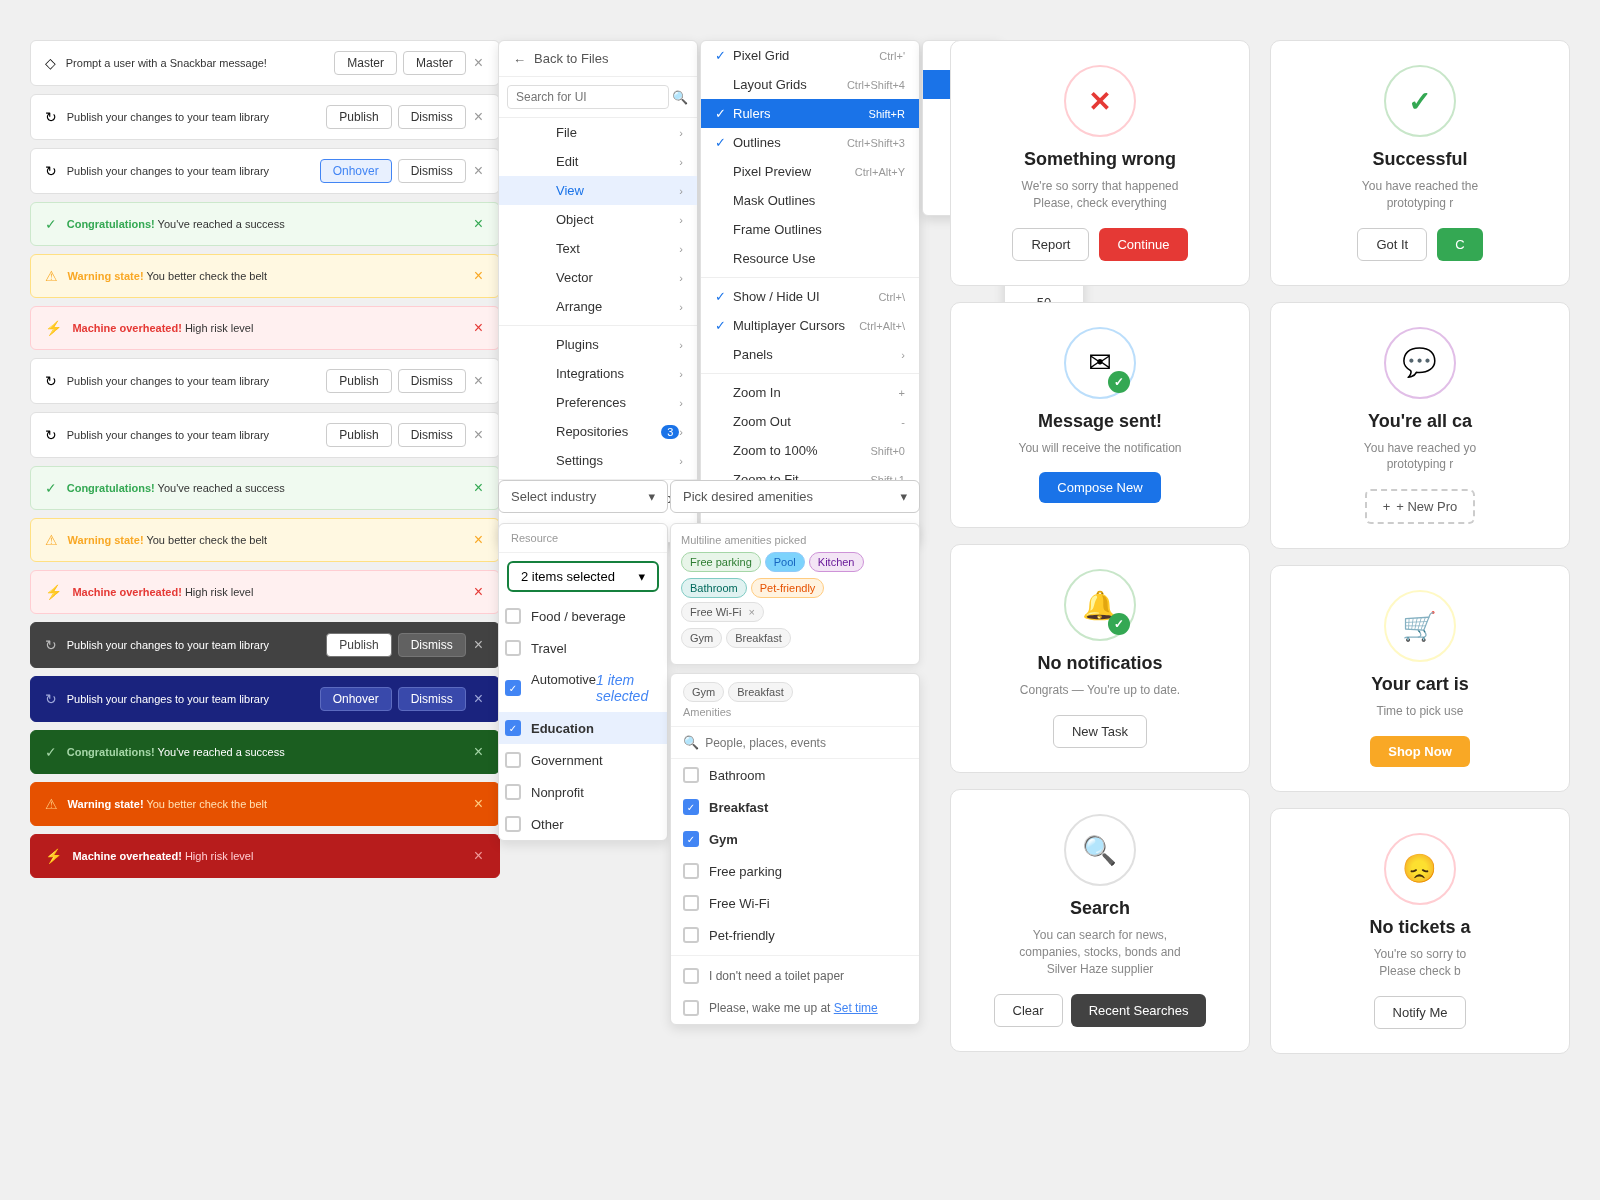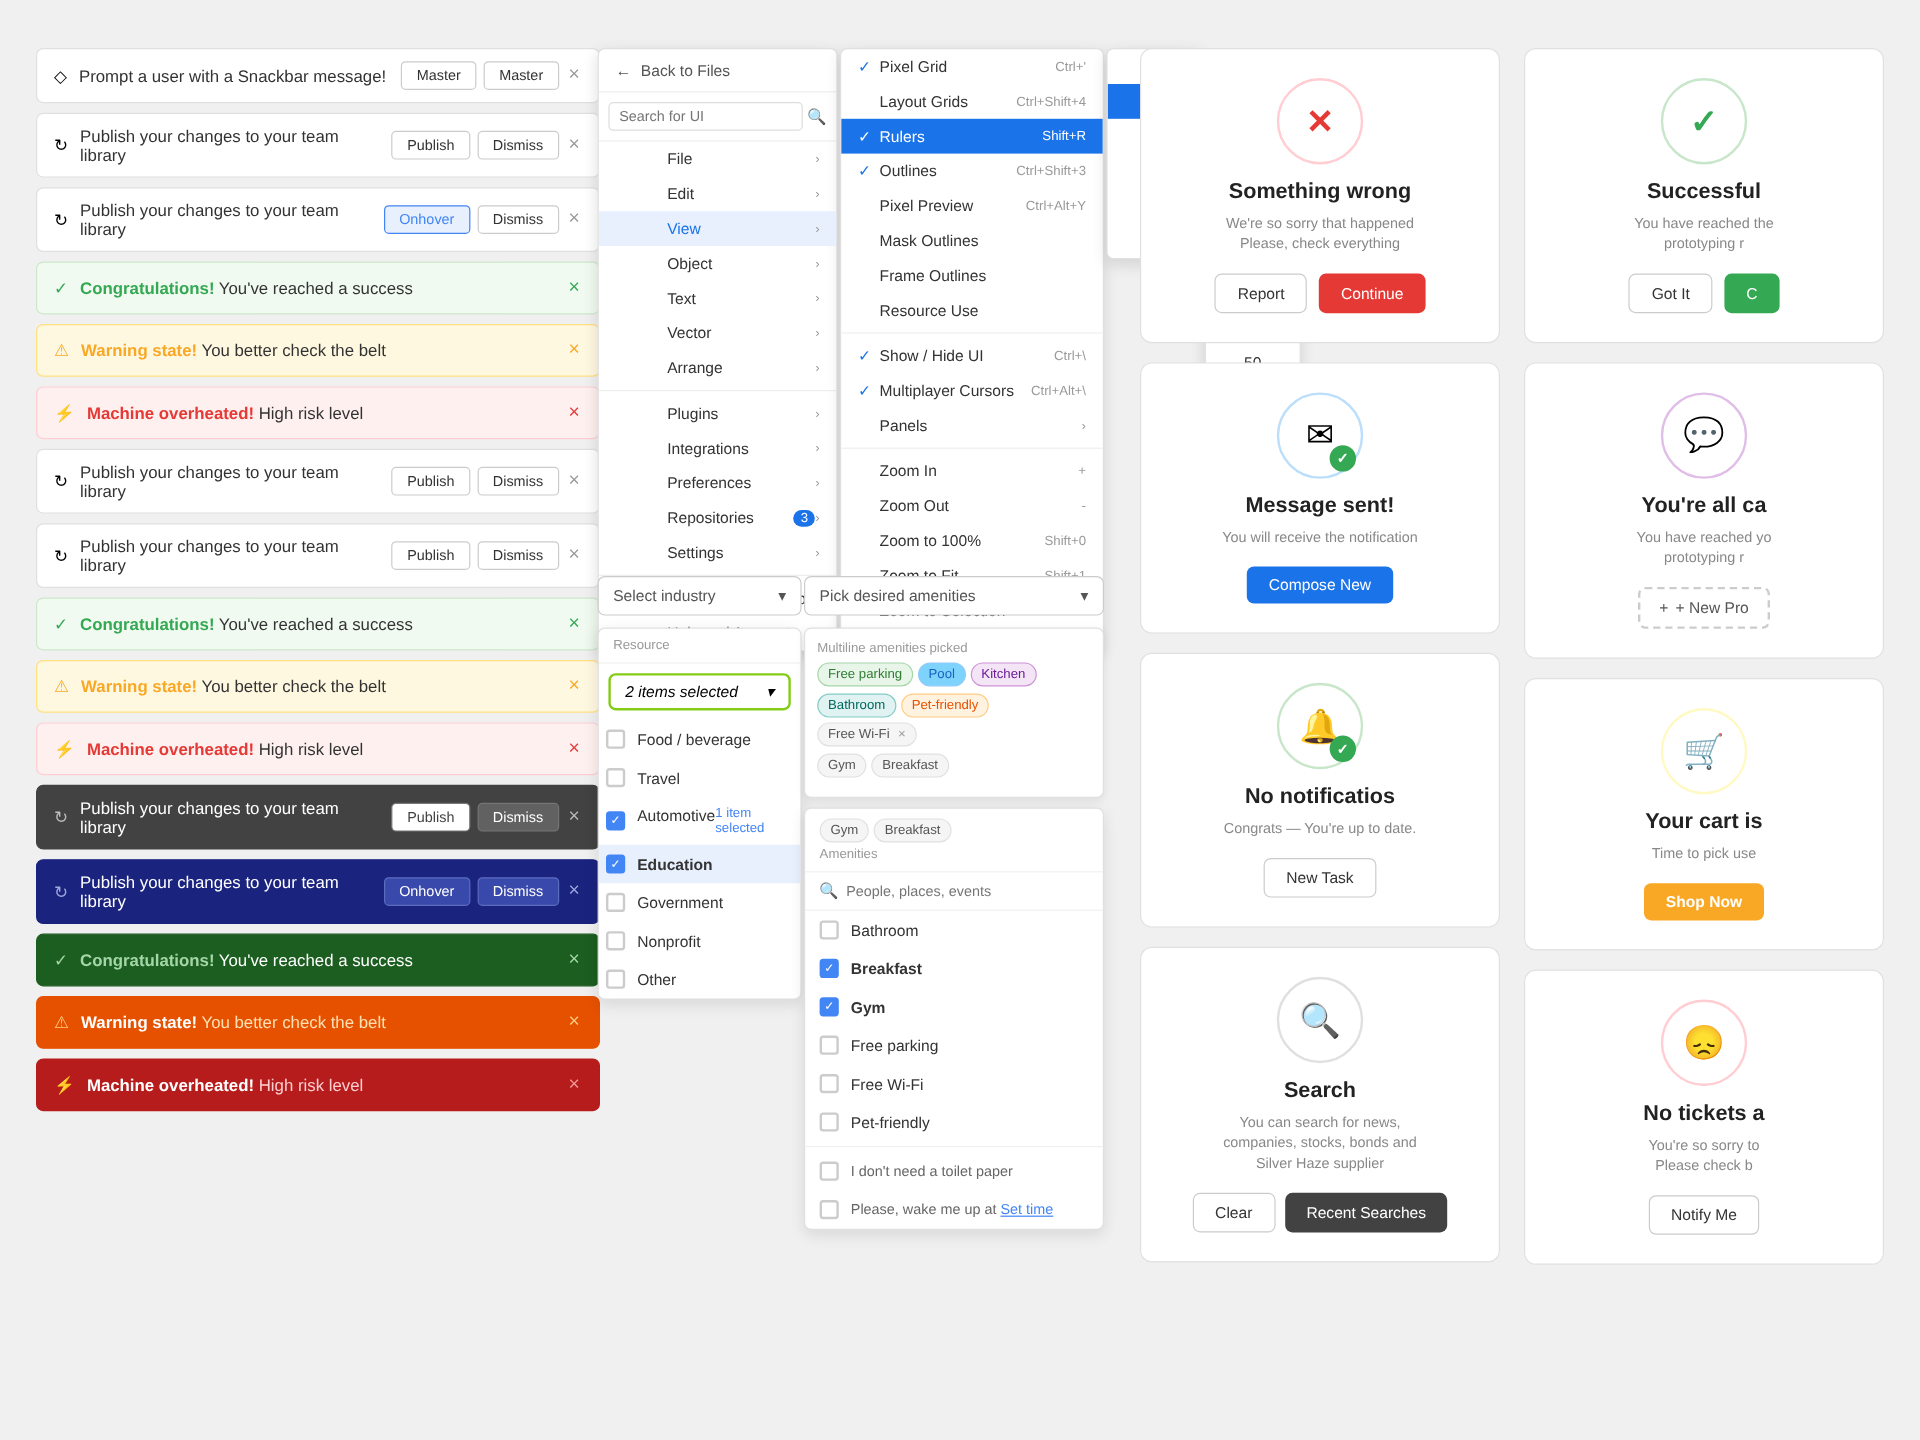--- a/index.html
+++ b/index.html
@@ -26,21 +26,21 @@
       display: flex;
       align-items: center;
       padding: 10px 14px;
       border-radius: 6px;
       gap: 10px;
       background: #fff;
       border: 1px solid #e0e0e0;
       min-height: 44px;
     }
     .snackbar .sb-icon { font-size: 14px; flex-shrink: 0; }
-    .snackbar .sb-text { flex: 1; font-size: 14px; color: #333; }
+    .snackbar .sb-text { flex: 1; font-size: 11px; color: #333; }
     .snackbar .sb-text strong { font-weight: 600; }
     .snackbar .sb-actions { display: flex; align-items: center; gap: 6px; margin-left: auto; flex-shrink: 0; }
     .snackbar .sb-btn {
       padding: 4px 12px;
       border-radius: 4px;
       border: 1px solid #ccc;
       background: transparent;
       font-size: 12px;
       cursor: pointer;
       color: #333;
@@ -218,30 +218,29 @@
       box-shadow: 0 4px 12px rgba(0,0,0,0.1);
       margin-top: 4px;
     }
     .industry-header {
       padding: 8px 12px;
       font-size: 11px;
       color: #999;
       border-bottom: 1px solid #f0f0f0;
     }
     .industry-selected {
-      border: 2px solid #84cc16;
+      border: 2px solid #15803d;
       border-radius: 6px;
       padding: 6px 12px;
       margin: 8px;
       display: flex;
       align-items: center;
       justify-content: space-between;
       cursor: pointer;
       font-size: 13px;
-      font-style: italic;
     }
     .industry-item {
       display: flex;
       align-items: center;
       padding: 8px 6px;
       gap: 10px;
       cursor: pointer;
       font-size: 13px;
       color: #333;
     }
@@ -250,21 +249,21 @@
       height: 16px;
       border: 2px solid #ccc;
       border-radius: 3px;
       flex-shrink: 0;
       display: flex;
       align-items: center;
       justify-content: center;
     }
     .industry-item .cb.checked { background: #4285f4; border-color: #4285f4; color: #fff; font-size: 10px; }
     .industry-item .item-info { display: flex; flex-direction: row; }
-    .industry-item .item-sub { font-size: 11px; color: #4285f4; }
+    .industry-item .item-sub { font-size: 14px; color: #4285f4; font-style: italic; }
 
     .amenities-dropdown-trigger {
       background: #fff;
       border: 1px solid #ccc;
       border-radius: 6px;
       padding: 8px 12px;
       display: flex;
       align-items: center;
       justify-content: space-between;
       cursor: pointer;

